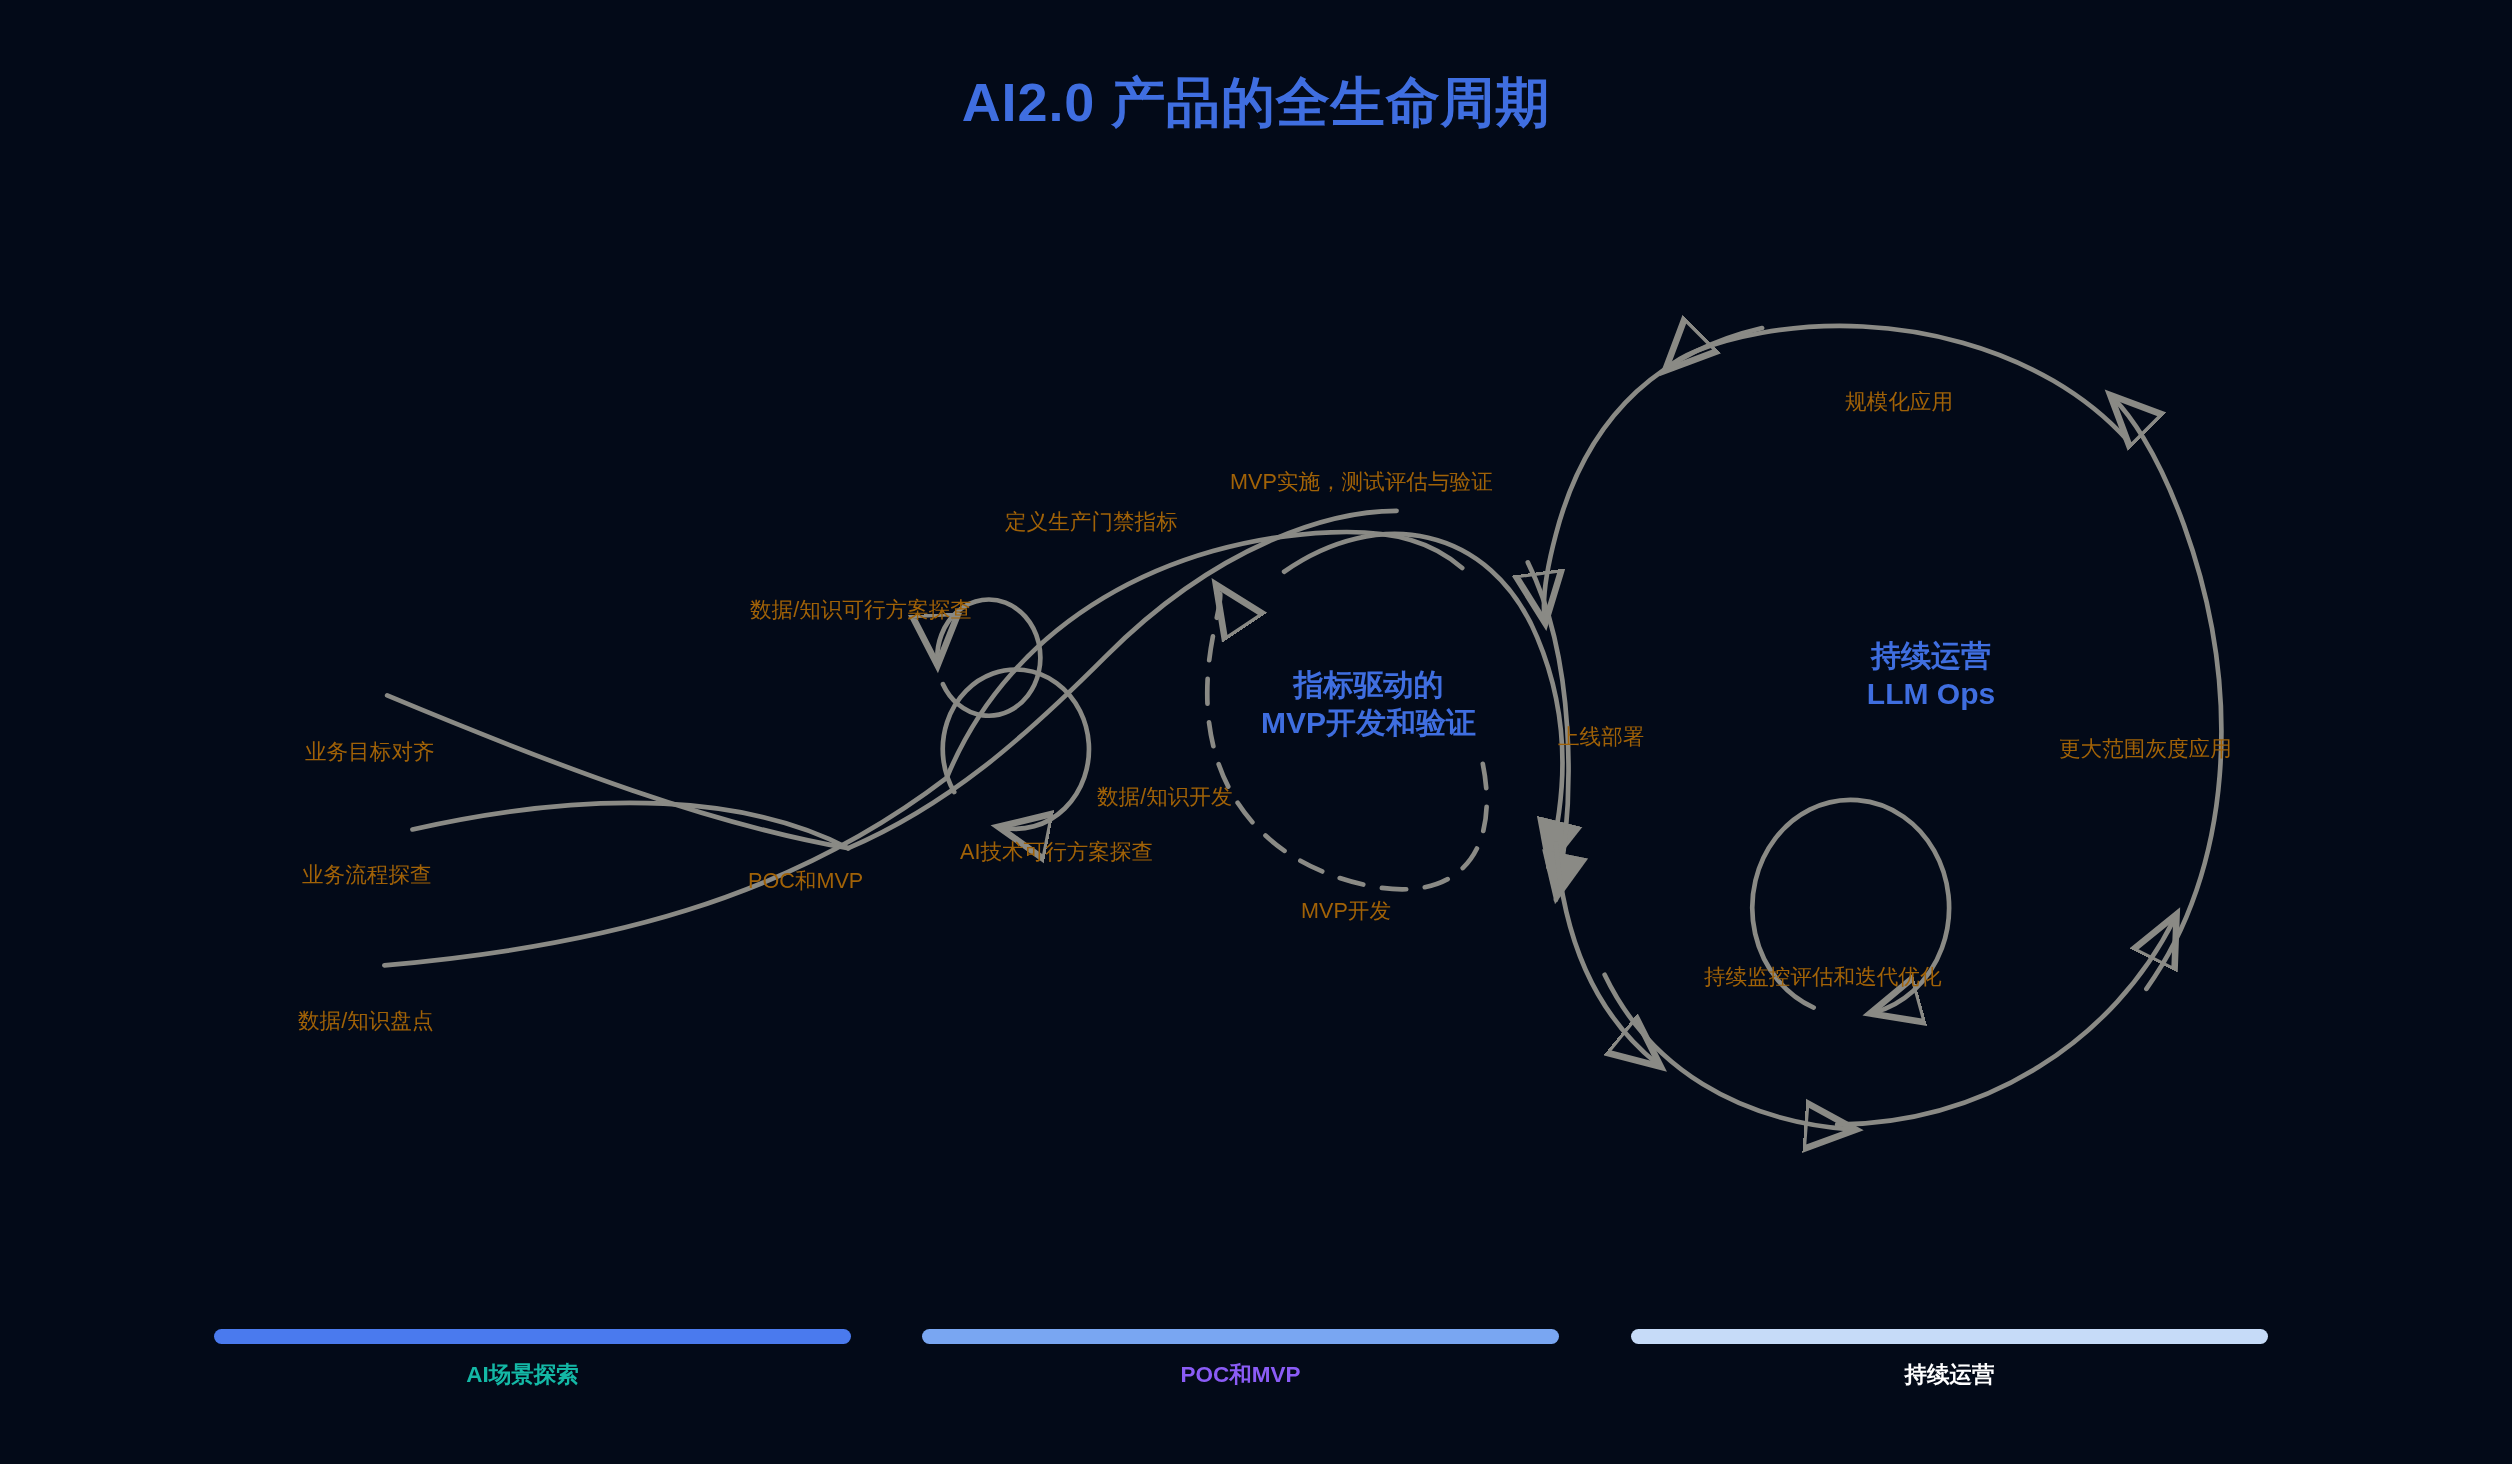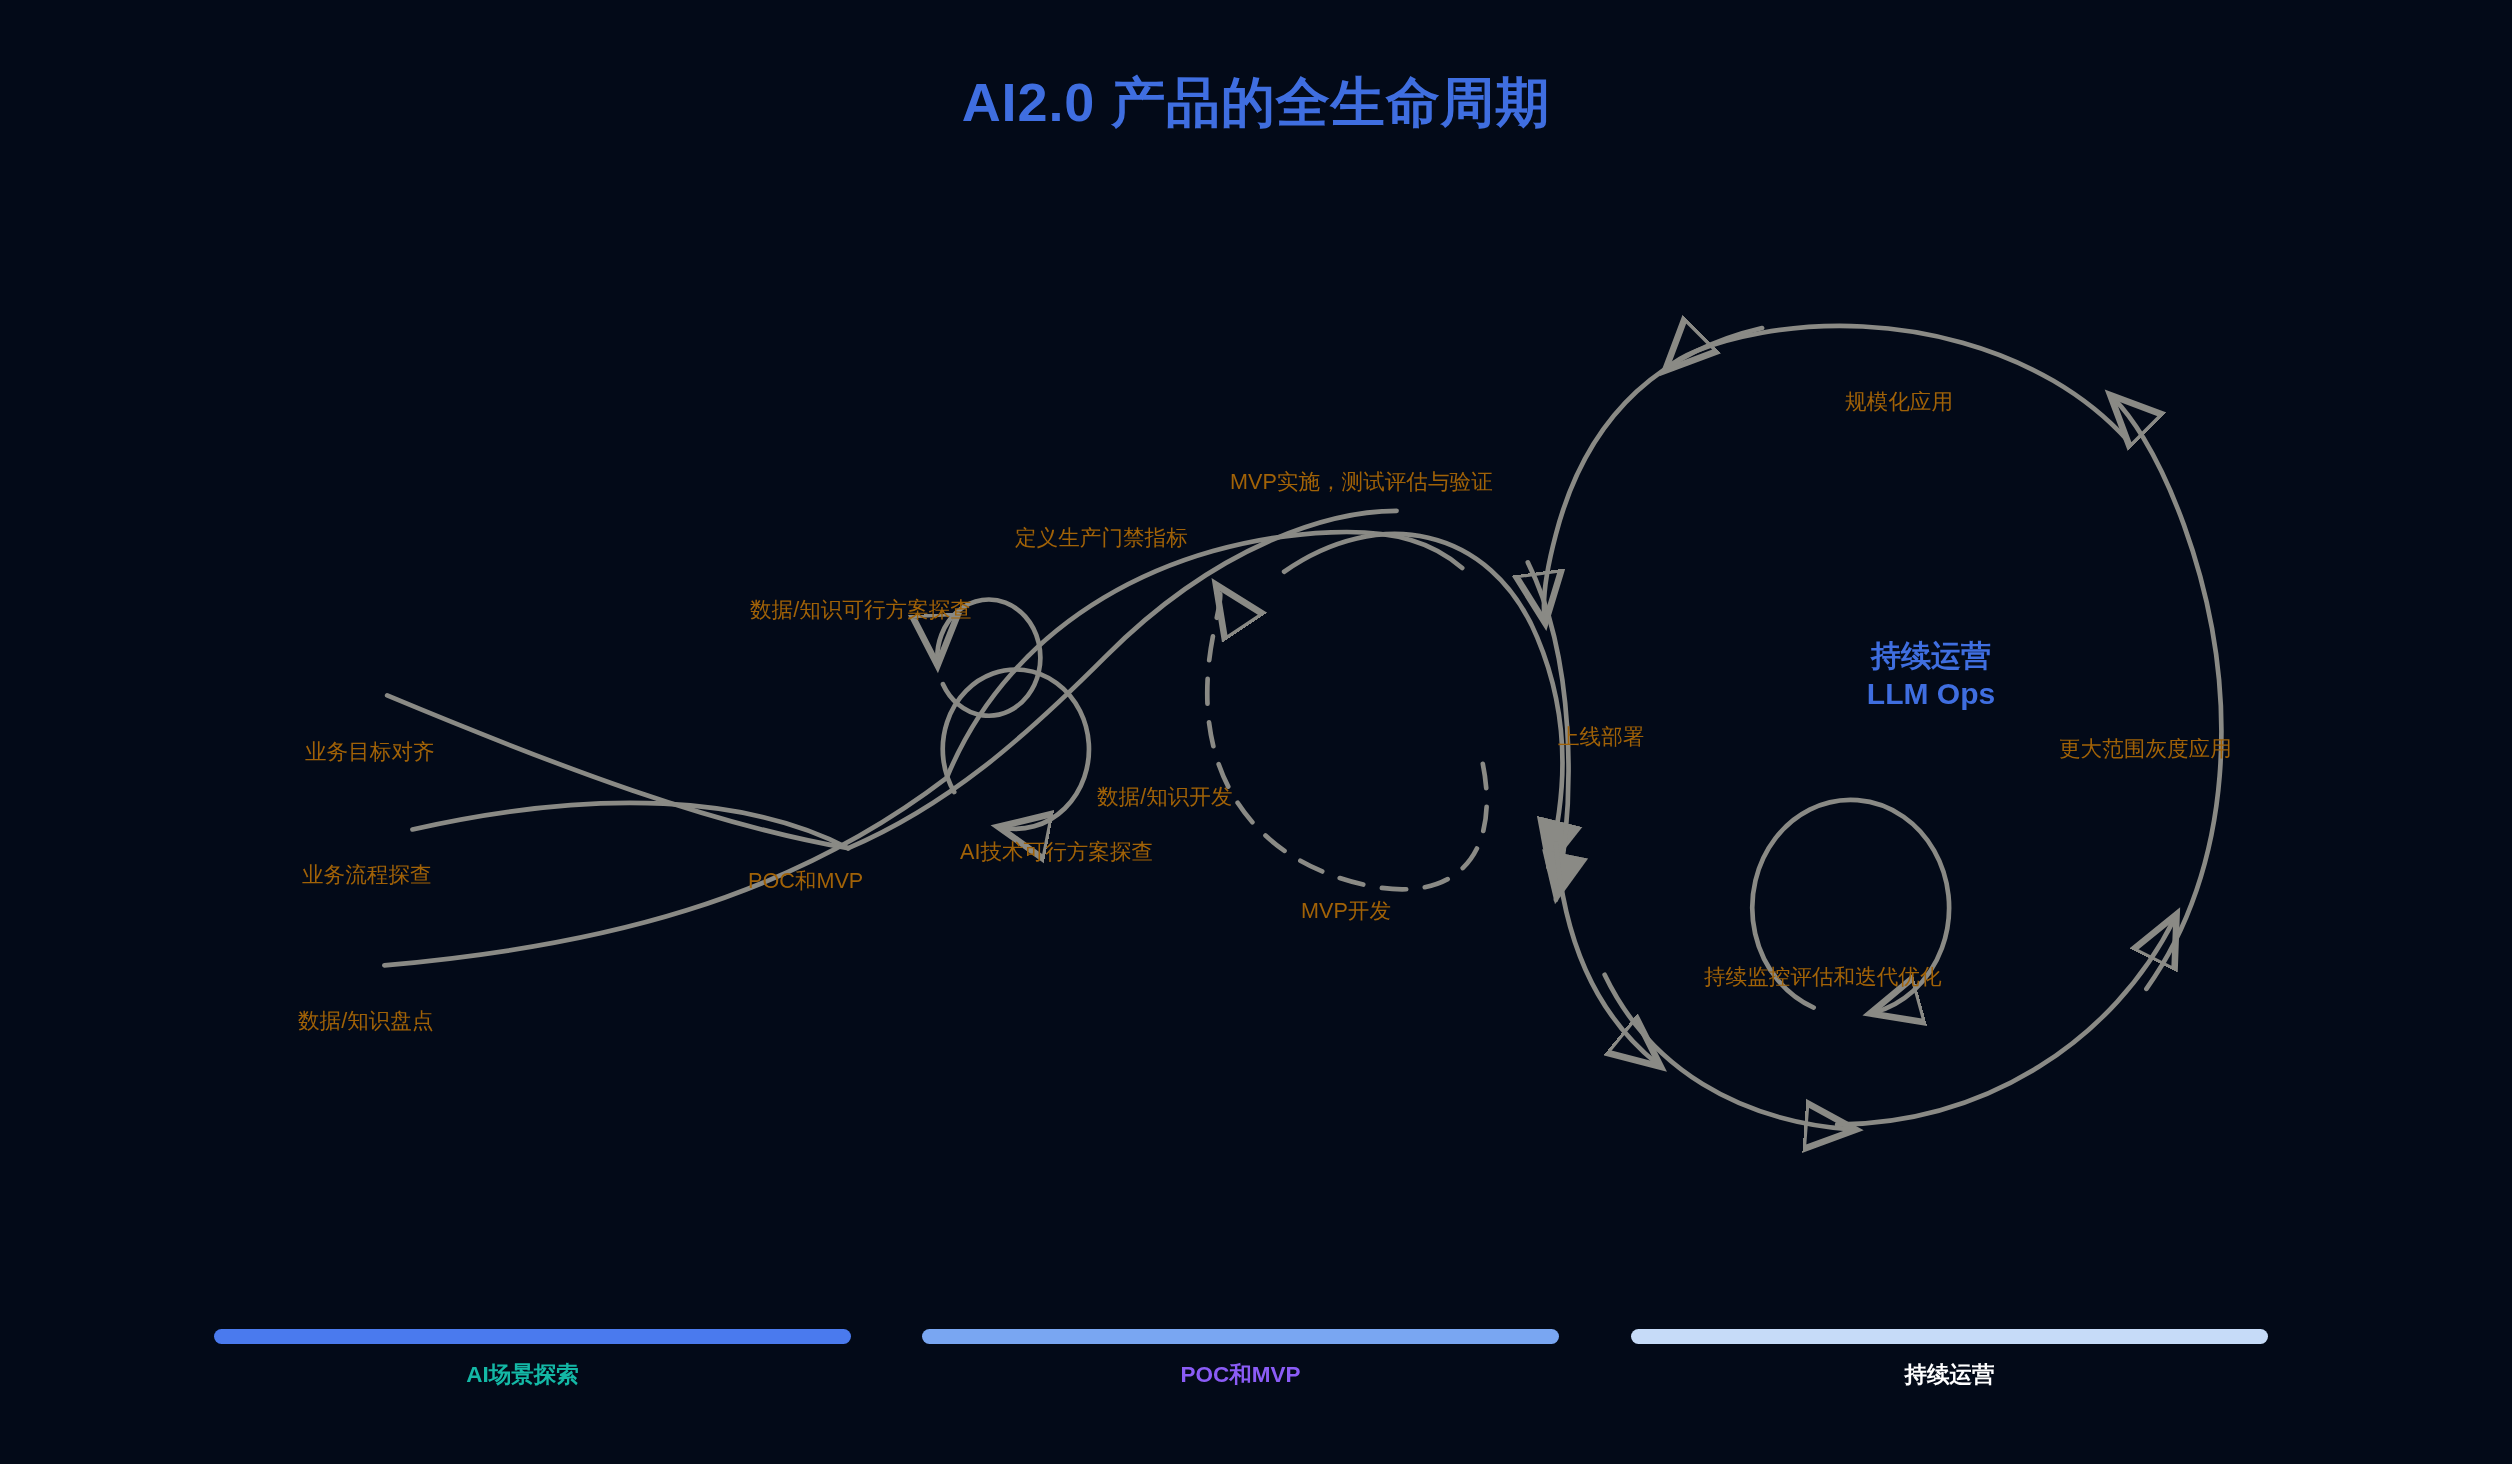--- a/index.html
+++ b/index.html
@@ -112,41 +112,45 @@
       <path marker-end="url(#arrowSolid)" d="M 2290,1055 C 2380,930 2395,740 2330,560 C 2300,478 2270,440 2255,425"></path>
 
       <path marker-end="url(#arrowSolid)" d="M 2270,470 C 2180,370 2020,330 1880,355 C 1820,366 1790,382 1780,392"></path>
       <path marker-end="url(#arrowSolid)" d="M 1880,350 C 1760,378 1690,455 1660,570 C 1648,615 1646,645 1648,660"></path>
 
       <path marker-end="url(#arrowSolid)" d="M 1935,1075 A 105,115 0 1 1 2000,1080"></path>
 
     </g>
   </svg>
 
+  <div class="center-label" style="left:1228px; top:666px; width:281px;">
+    <div>指标驱动的</div>
+    <div>MVP开发和验证</div>
+  </div>
 
   <div class="center-label" style="left:1781px; top:637px; width:300px;">
     <div>持续运营</div>
     <div>LLM Ops</div>
   </div>
 
   <div class="node-label" style="left:305px; top:739px;">业务目标对齐</div>
 
   <div class="node-label" style="left:302px; top:862px;">业务流程探查</div>
 
   <div class="node-label" style="left:298px; top:1008px;">数据/知识盘点</div>
 
   <div class="node-label" style="left:748px; top:868px;">POC和MVP</div>
 
   <div class="node-label" style="left:750px; top:597px;">数据/知识可行方案探查</div>
 
   <div class="node-label" style="left:960px; top:839px;">AI技术可行方案探查</div>
 
   <div class="node-label" style="left:1097px; top:748px;margin-top:36px;">数据/知识开发</div>
 
-  <div class="node-label" style="left:1005px; top:525px;margin-left:10px;">定义生产门禁指标</div>
+  <div class="node-label" style="left:1005px; top:509px;">定义生产门禁指标</div>
 
   <div class="node-label" style="left:1230px; top:469px;">MVP实施，测试评估与验证</div>
 
   <div class="node-label" style="left:1301px; top:898px;">MVP开发</div>
 
   <div class="node-label" style="left:1558px; top:724px;">上线部署</div>
 
   <div class="node-label" style="left:1845px; top:389px;">规模化应用</div>
 
   <div class="node-label" style="left:2059px; top:736px;">更大范围灰度应用</div>

